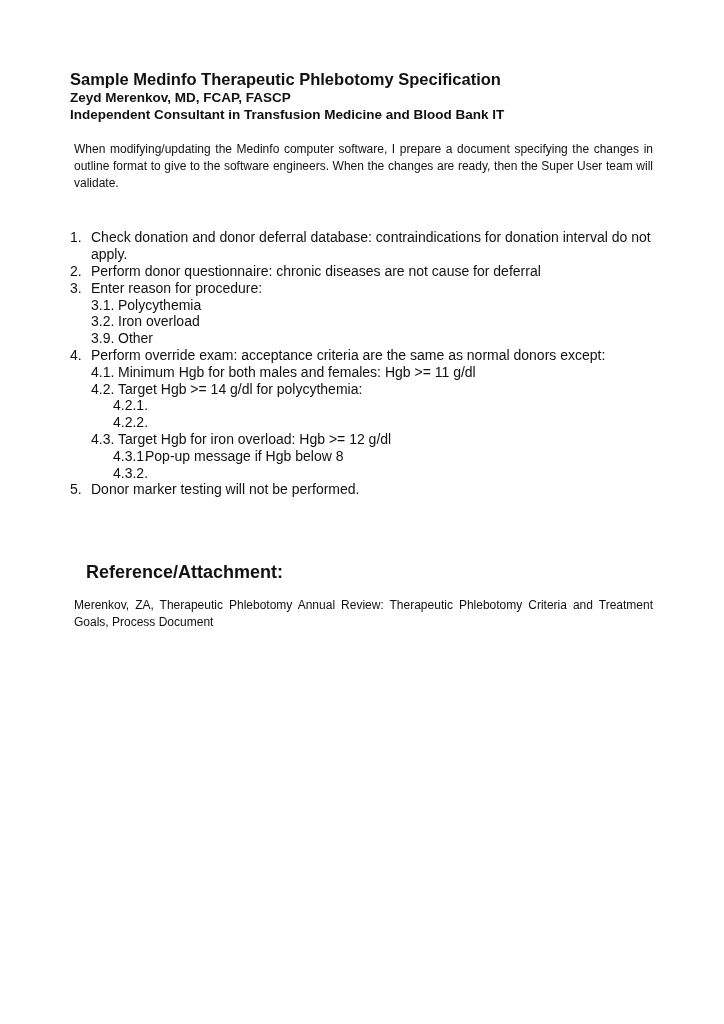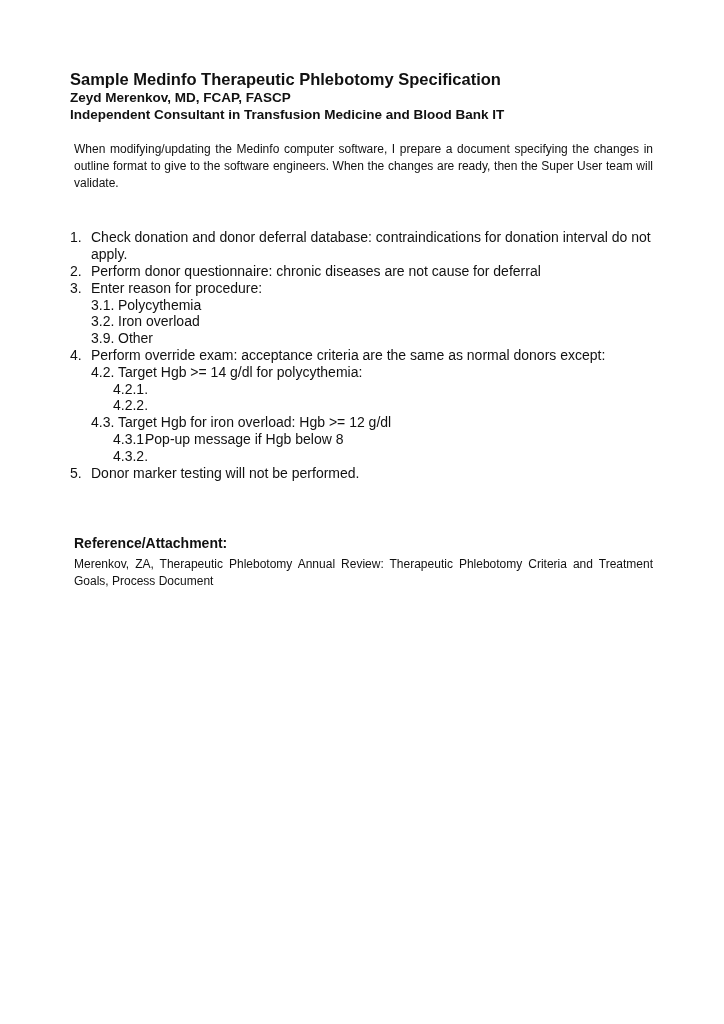--- a/index.html
+++ b/index.html
@@ -46,23 +46,23 @@
     .list { margin: 0; padding: 0; list-style: none; font-size: 14px; line-height: 16.8px; }
     .li { display: flex; align-items: flex-start; }
     .num1 { width: 21px; flex: 0 0 21px; }
     .num2 { width: 27px; flex: 0 0 27px; }
     .num3 { width: 32px; flex: 0 0 32px; }
     .lvl2 { padding-left: 21px; }
     .lvl3 { padding-left: 43px; }
     .txt { flex: 1 1 auto; }
     .ref-heading {
       font-weight: bold;
-      font-size: 14px;
+      font-size: 18px;
       line-height: 16.8px;
-      margin: 4px;
+      margin: 16px;
     }
   </style>
 </head>
 <body>
 
 <div class="page">
 
   <h1 class="title">Sample Medinfo Therapeutic Phlebotomy Specification</h1>
   <p class="subtitle">Zeyd Merenkov, MD, FCAP, FASCP</p>
   <p class="subtitle">Independent Consultant in Transfusion Medicine and Blood Bank IT</p>
@@ -100,20 +100,24 @@
     <div class="li lvl2">
       <span class="num2">3.9.</span>
       <span class="txt">Other</span>
     </div>
 
     <div class="li">
       <span class="num1">4.</span>
       <span class="txt">Perform override exam:  acceptance criteria are the same as normal donors except:</span>
     </div>
     <div class="li lvl2">
+      <span class="num2">4.1.</span>
+      <span class="txt">Minimum Hgb for both males and females:  Hgb &gt;= 11 g/dl</span>
+    </div>
+    <div class="li lvl2">
       <span class="num2">4.2.</span>
       <span class="txt">Target Hgb &gt;= 14 g/dl for polycythemia:</span>
     </div>
     <div class="li lvl3">
       <span class="num3">4.2.1.</span>
     </div>
     <div class="li lvl3">
       <span class="num3">4.2.2.</span>
     </div>
     <div class="li lvl2">

